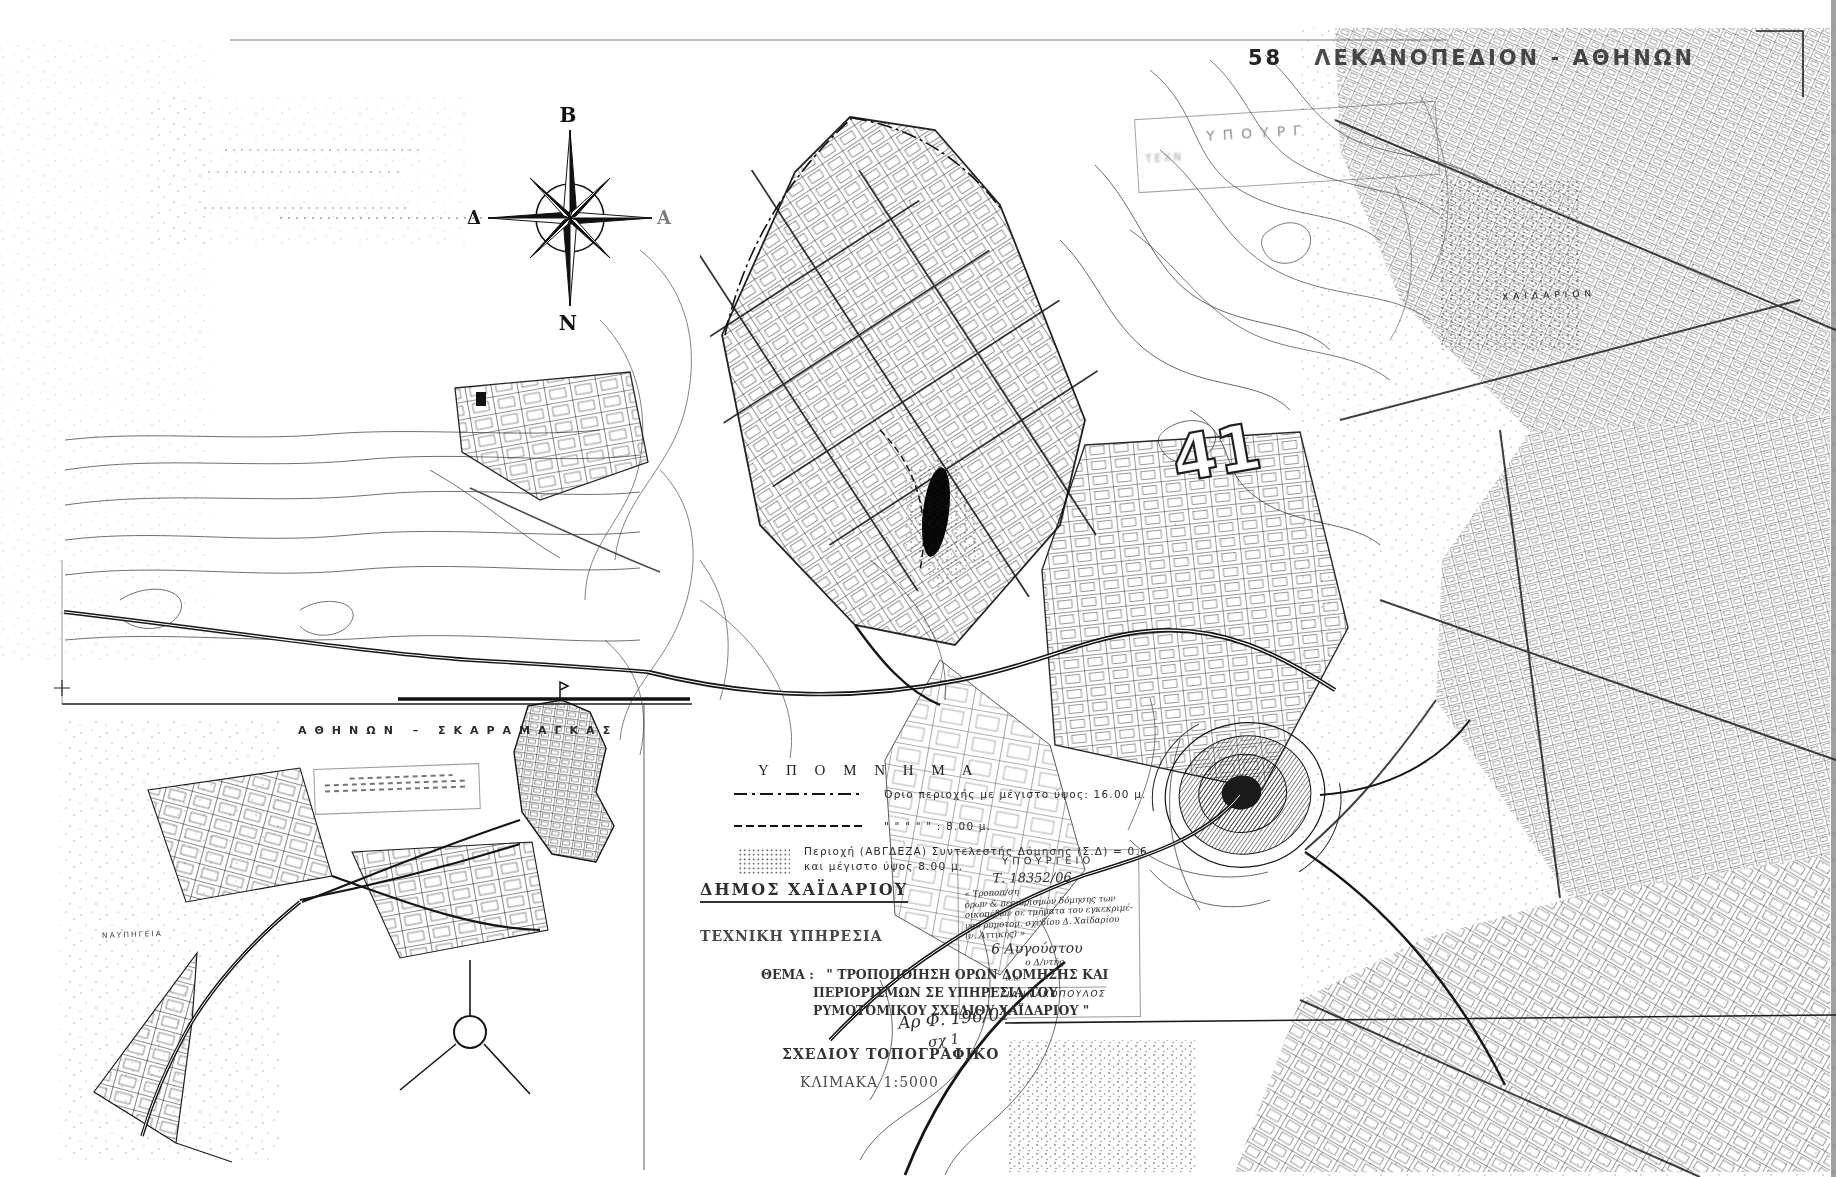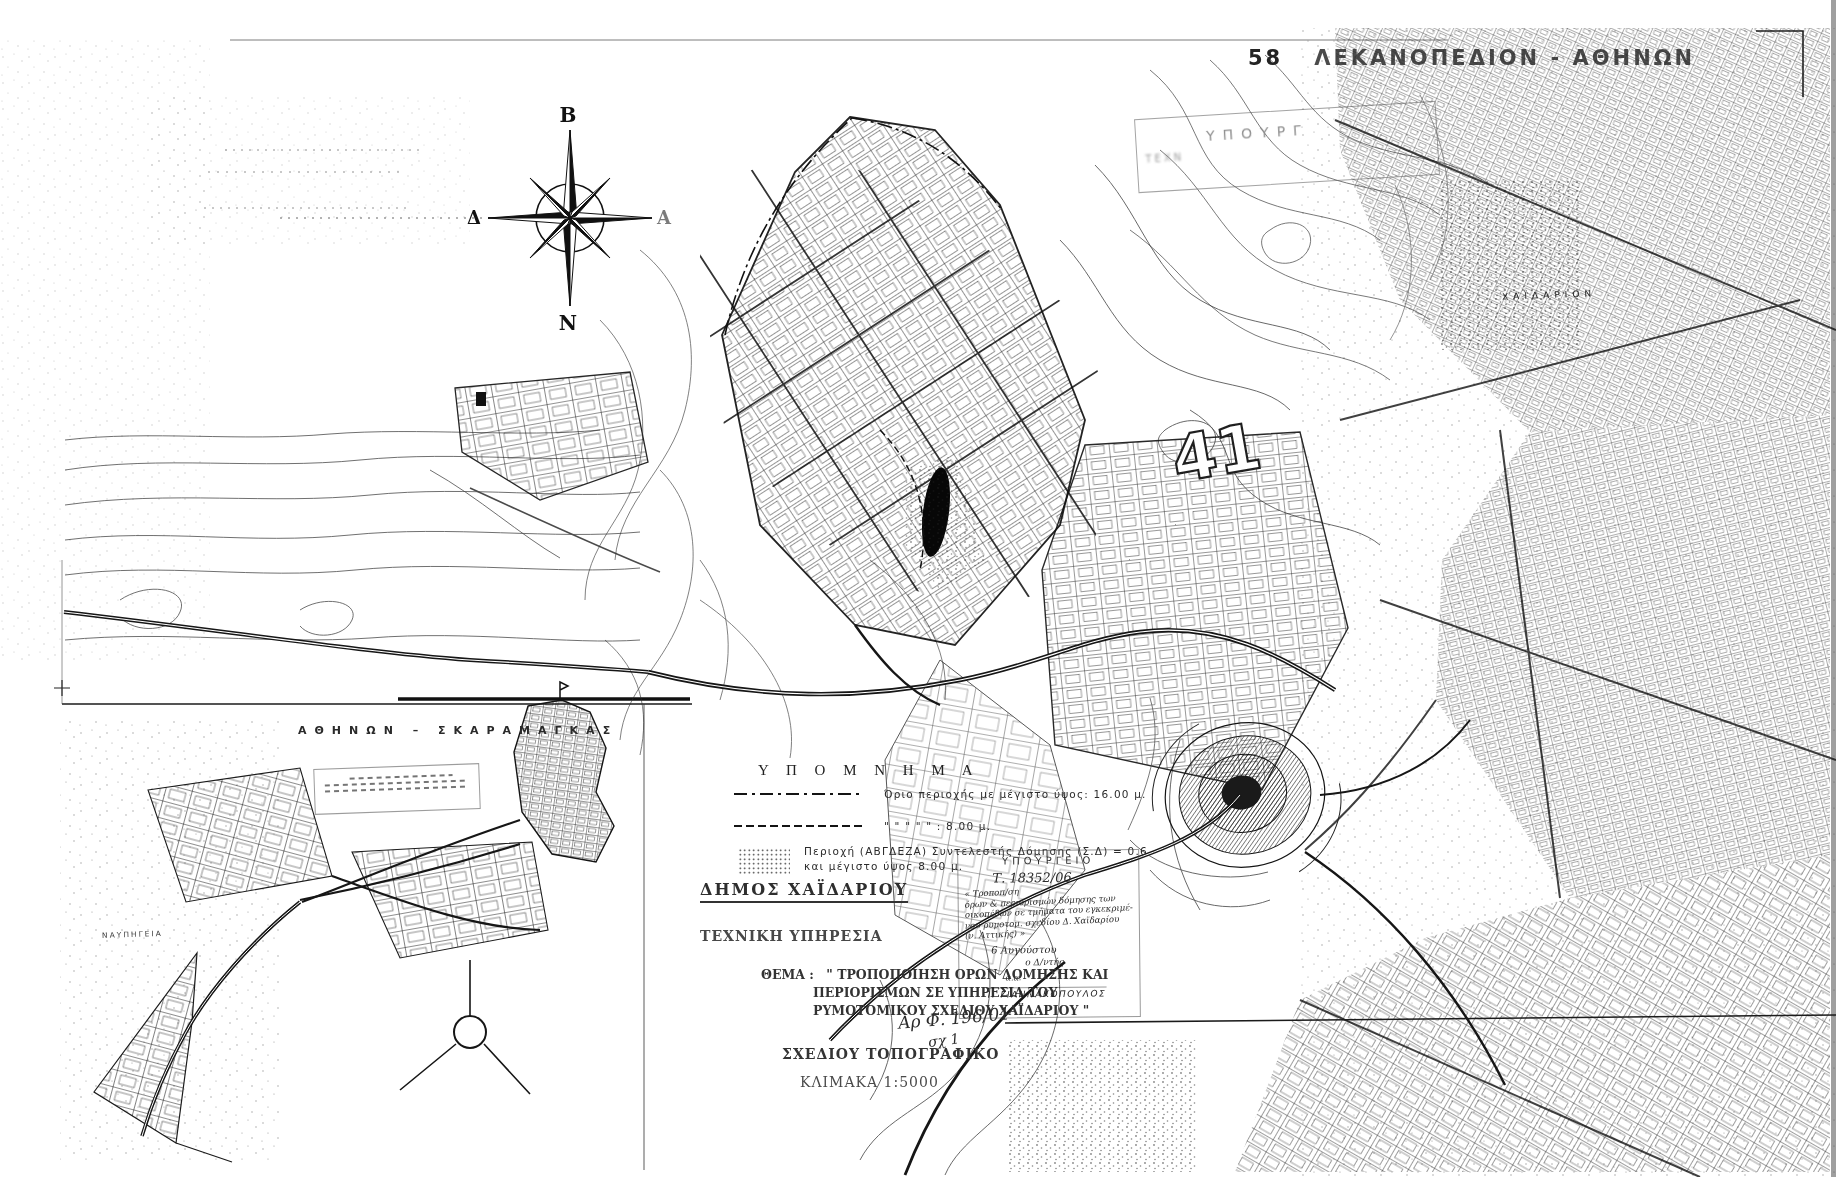--- a/index.html
+++ b/index.html
@@ -34,21 +34,21 @@
   .doc-scale{left:800px;top:1074px;font-family:"DejaVu Serif",serif;font-size:14px;letter-spacing:1px;color:#4a4a4a;}
   .hand{font-family:"DejaVu Serif",serif;font-style:italic;color:#2b2b2b;}
   .file-note{left:898px;top:1008px;font-size:17px;transform:rotate(-5deg);}
   .file-note2{left:928px;top:1032px;font-size:14px;transform:rotate(-7deg);}
   
   .stamp{left:958px;top:850px;width:182px;height:168px;border:1px solid rgba(70,70,70,.55);
       transform:rotate(-.6deg);padding:4px 6px;box-sizing:border-box;}
   .stamp .hdr{text-align:center;font-size:10px;letter-spacing:4px;color:#2d2d2d;}
   .stamp .proto{margin:4px 0 0 28px;font-size:13px;}
   .stamp .hl{font-size:8.6px;line-height:10.5px;transform:rotate(-2deg);}
-  .stamp .dt{margin:4px 0 0 26px;font-size:10px;}
+  .stamp .dt{margin:4px 0 0 26px;font-size:14px;}
   .stamp .dir{margin:0 0 0 60px;font-size:9px;}
   .stamp .sigp{margin:6px 0 0 40px;font-size:8px;}
   .stamp .sig{margin:0 0 0 22px;font-size:9px;letter-spacing:1.5px;font-style:italic;color:#242424;
       border-top:1px solid rgba(0,0,0,.4);display:inline-block;padding-top:1px;}
   
   .fstamp{left:1136px;top:110px;width:300px;height:72px;border:1.5px solid rgba(90,90,90,.55);
       transform:rotate(-3.5deg);overflow:hidden;}
   .fstamp .l1{margin:12px 0 0 70px;font-size:14px;letter-spacing:8px;color:#8f8f8f;filter:blur(.7px);}
   .fstamp .l2{margin:6px 0 0 8px;font-size:10px;letter-spacing:3px;color:#9a9a9a;filter:blur(1px);}
   

